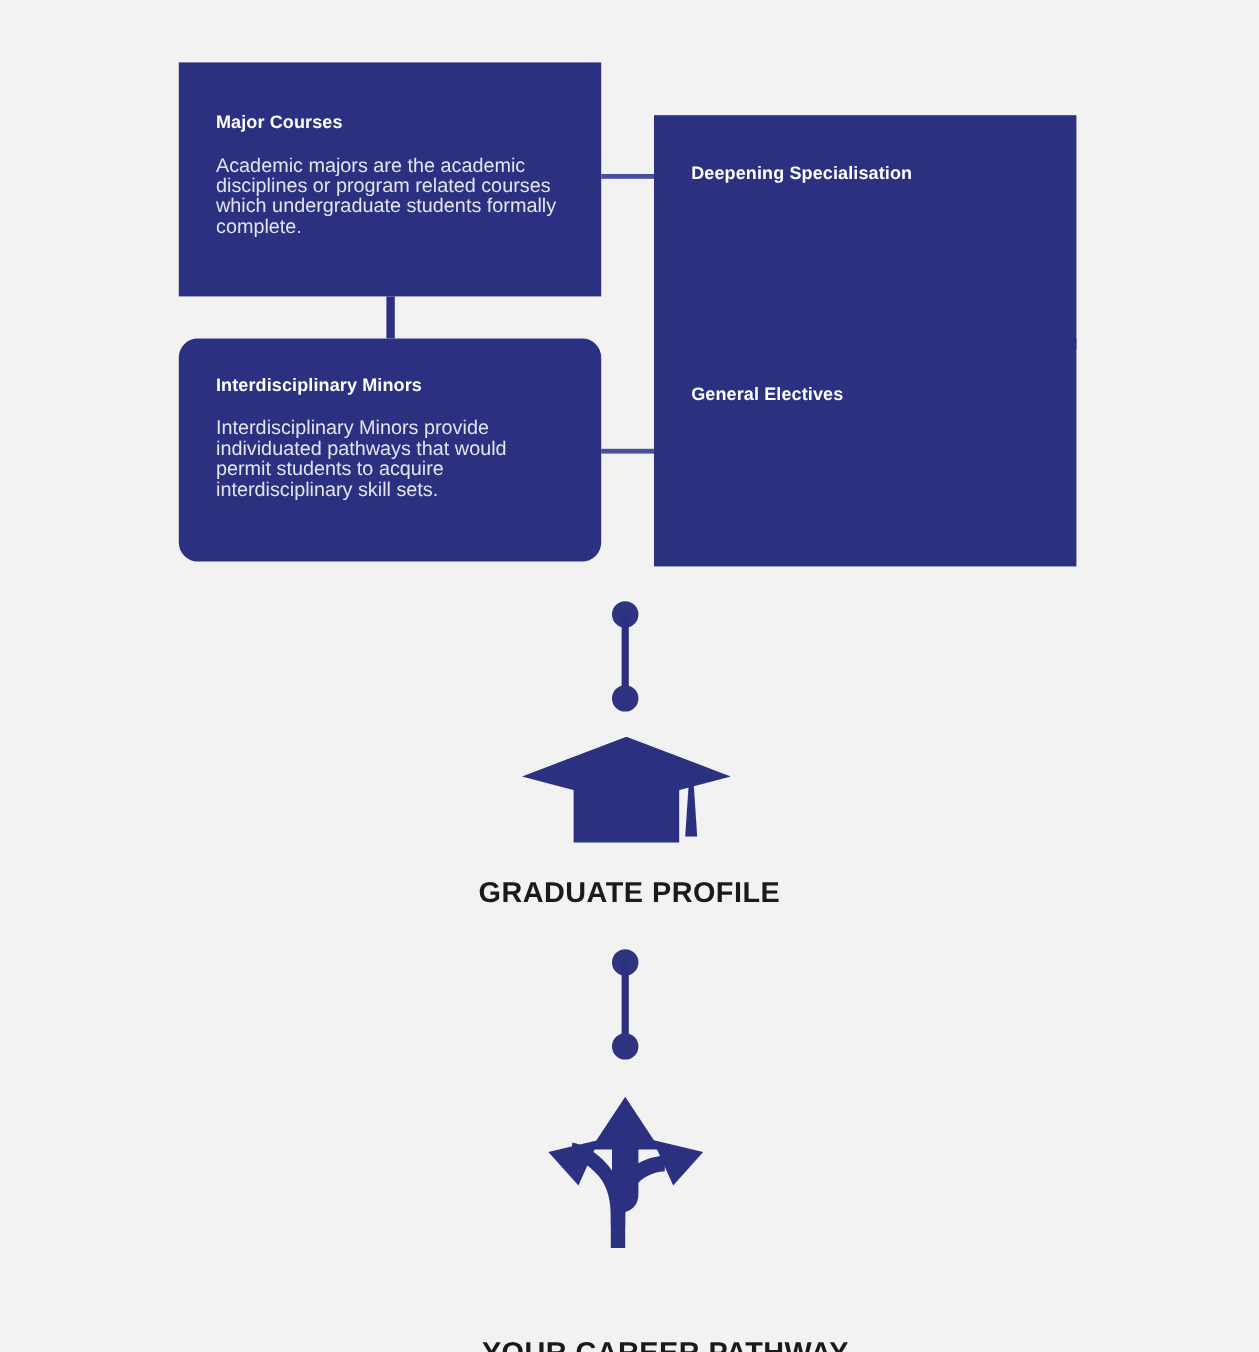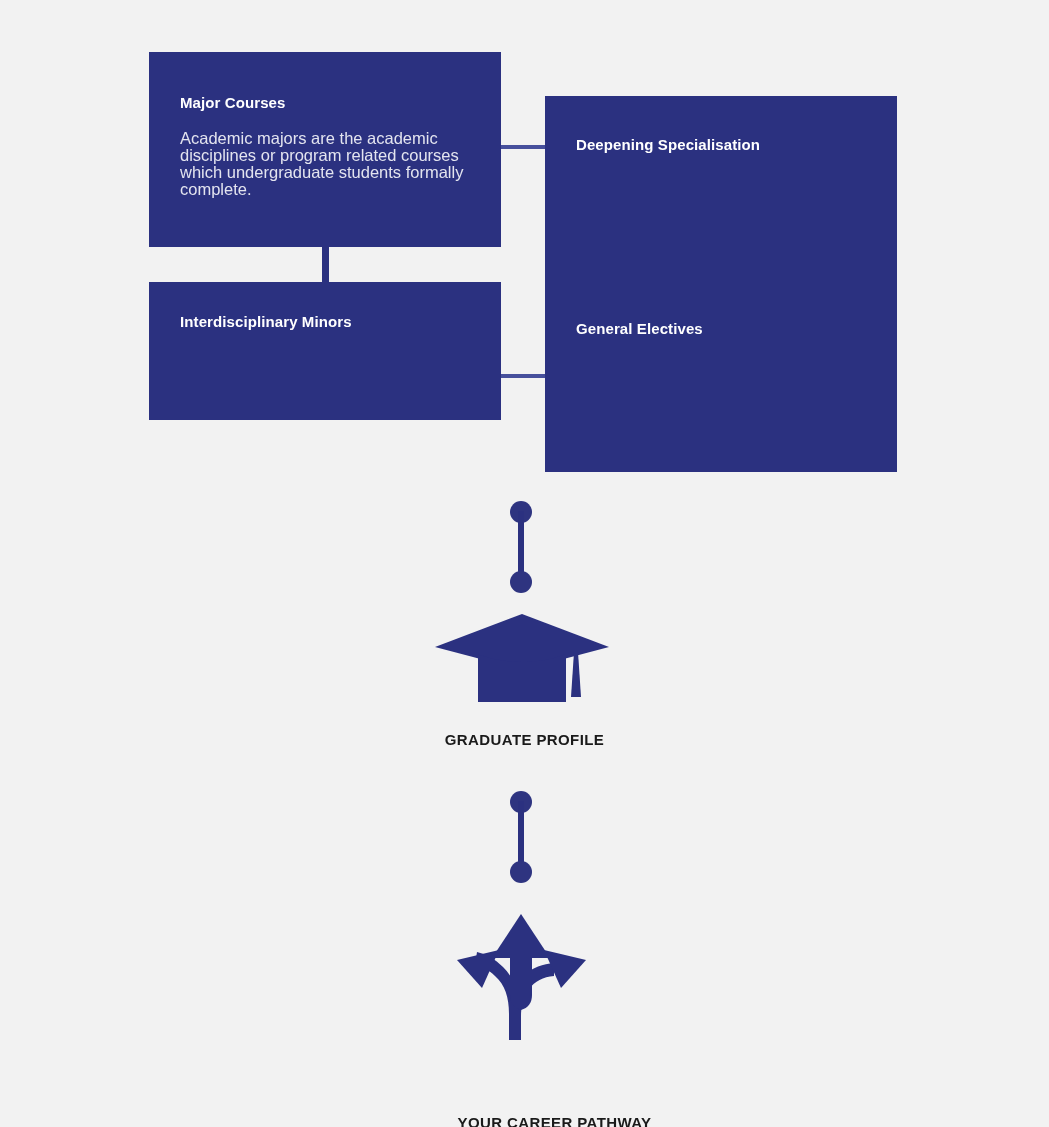--- a/index.html
+++ b/index.html
@@ -40,21 +40,21 @@
   .card-body {
     color: #e3e4ef;
     font-size: 16.5px;
     line-height: 17px;
     margin: 0;
     white-space: pre-line;
   }
 
   #card-major        { left: 149px; top: 52px;  width: 352px; height: 195px; padding-top: 42px; }
   #card-deepening    { left: 545px; top: 52px;  width: 352px; height: 195px; padding-top: 40px; margin-top: 44px; }
-  #card-minors       { left: 149px; top: 282px; width: 352px; height: 138px; padding-top: 31px; }
+  #card-minors       { left: 149px; top: 282px; width: 352px; height: 186px; padding-top: 31px; border-radius: 16px; }
   #card-electives    { left: 545px; top: 282px; width: 352px; height: 190px; padding-top: 38px; }
 
   
   .conn {
     position: absolute;
     background: #47509c;
   }
   #conn-top-h    { left: 501px; top: 145px; width: 44px;  height: 4px; }
   #conn-bottom-h { left: 501px; top: 374px; width: 44px;  height: 4px; }
   #conn-left-v   { left: 322px; top: 247px; width: 7px;   height: 35px; background: #2b3180; }
@@ -95,21 +95,21 @@
   #icon-graduation { left: 435px; top: 614px; width: 174px; height: 92px; }
   #icon-pathway    { left: 455px; top: 909px; width: 133px; height: 131px; }
 
   
   .caption {
     position: absolute;
     width: 1049px;
     left: 0;
     text-align: center;
     color: #1a1a1a;
-    font-size: 15px;
+    font-size: 24px;
     font-weight: bold;
     letter-spacing: 0.4px;
   }
   #caption-graduate { top: 731px; }
   #caption-career   { top: 1114px; margin-left: 30px; }
 </style>
 </head>
 <body>
 
 <div class="stage">
@@ -118,20 +118,21 @@
     <p class="card-title">Major Courses</p>
     <p class="card-body">Academic majors are the academic disciplines or program related courses which undergraduate students formally complete.</p>
   </div>
 
   <div class="card" id="card-deepening">
     <p class="card-title">Deepening Specialisation</p>
   </div>
 
   <div class="card" id="card-minors">
     <p class="card-title">Interdisciplinary Minors</p>
+    <p class="card-body">Interdisciplinary Minors provide individuated pathways that would permit students to acquire interdisciplinary skill sets.</p>
   </div>
 
   <div class="card" id="card-electives">
     <p class="card-title">General Electives</p>
   </div>
 
   <div class="conn" id="conn-top-h"></div>
   <div class="conn" id="conn-bottom-h"></div>
   <div class="conn" id="conn-left-v"></div>
   <div class="conn" id="conn-right-v"></div>

